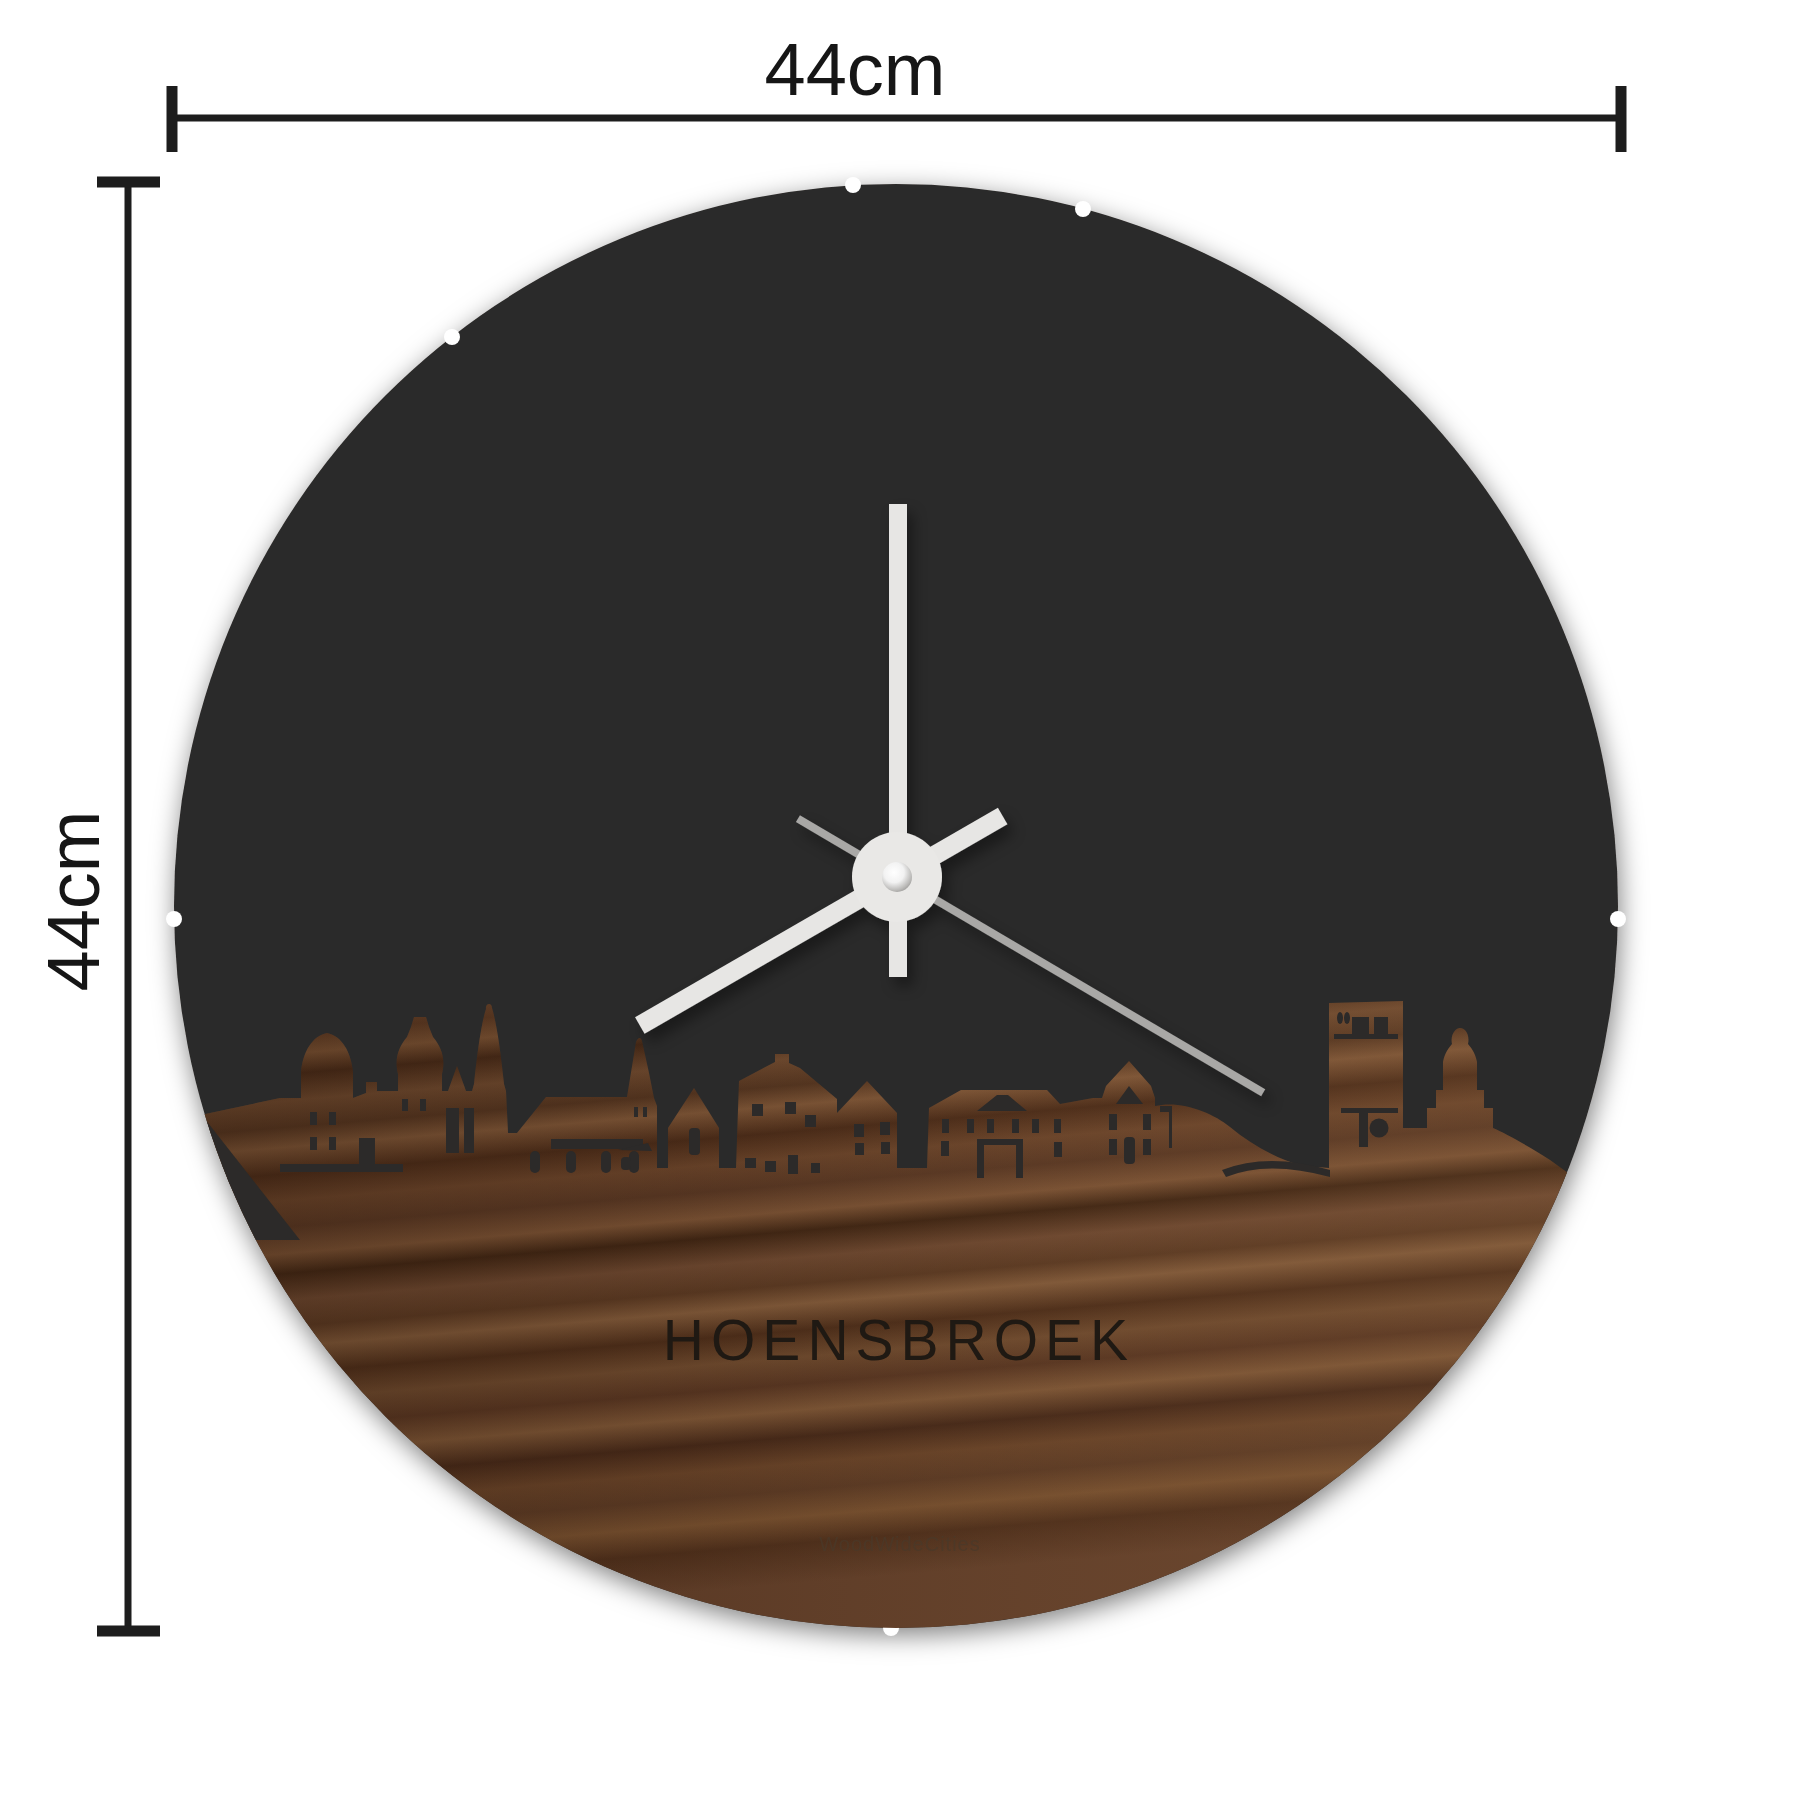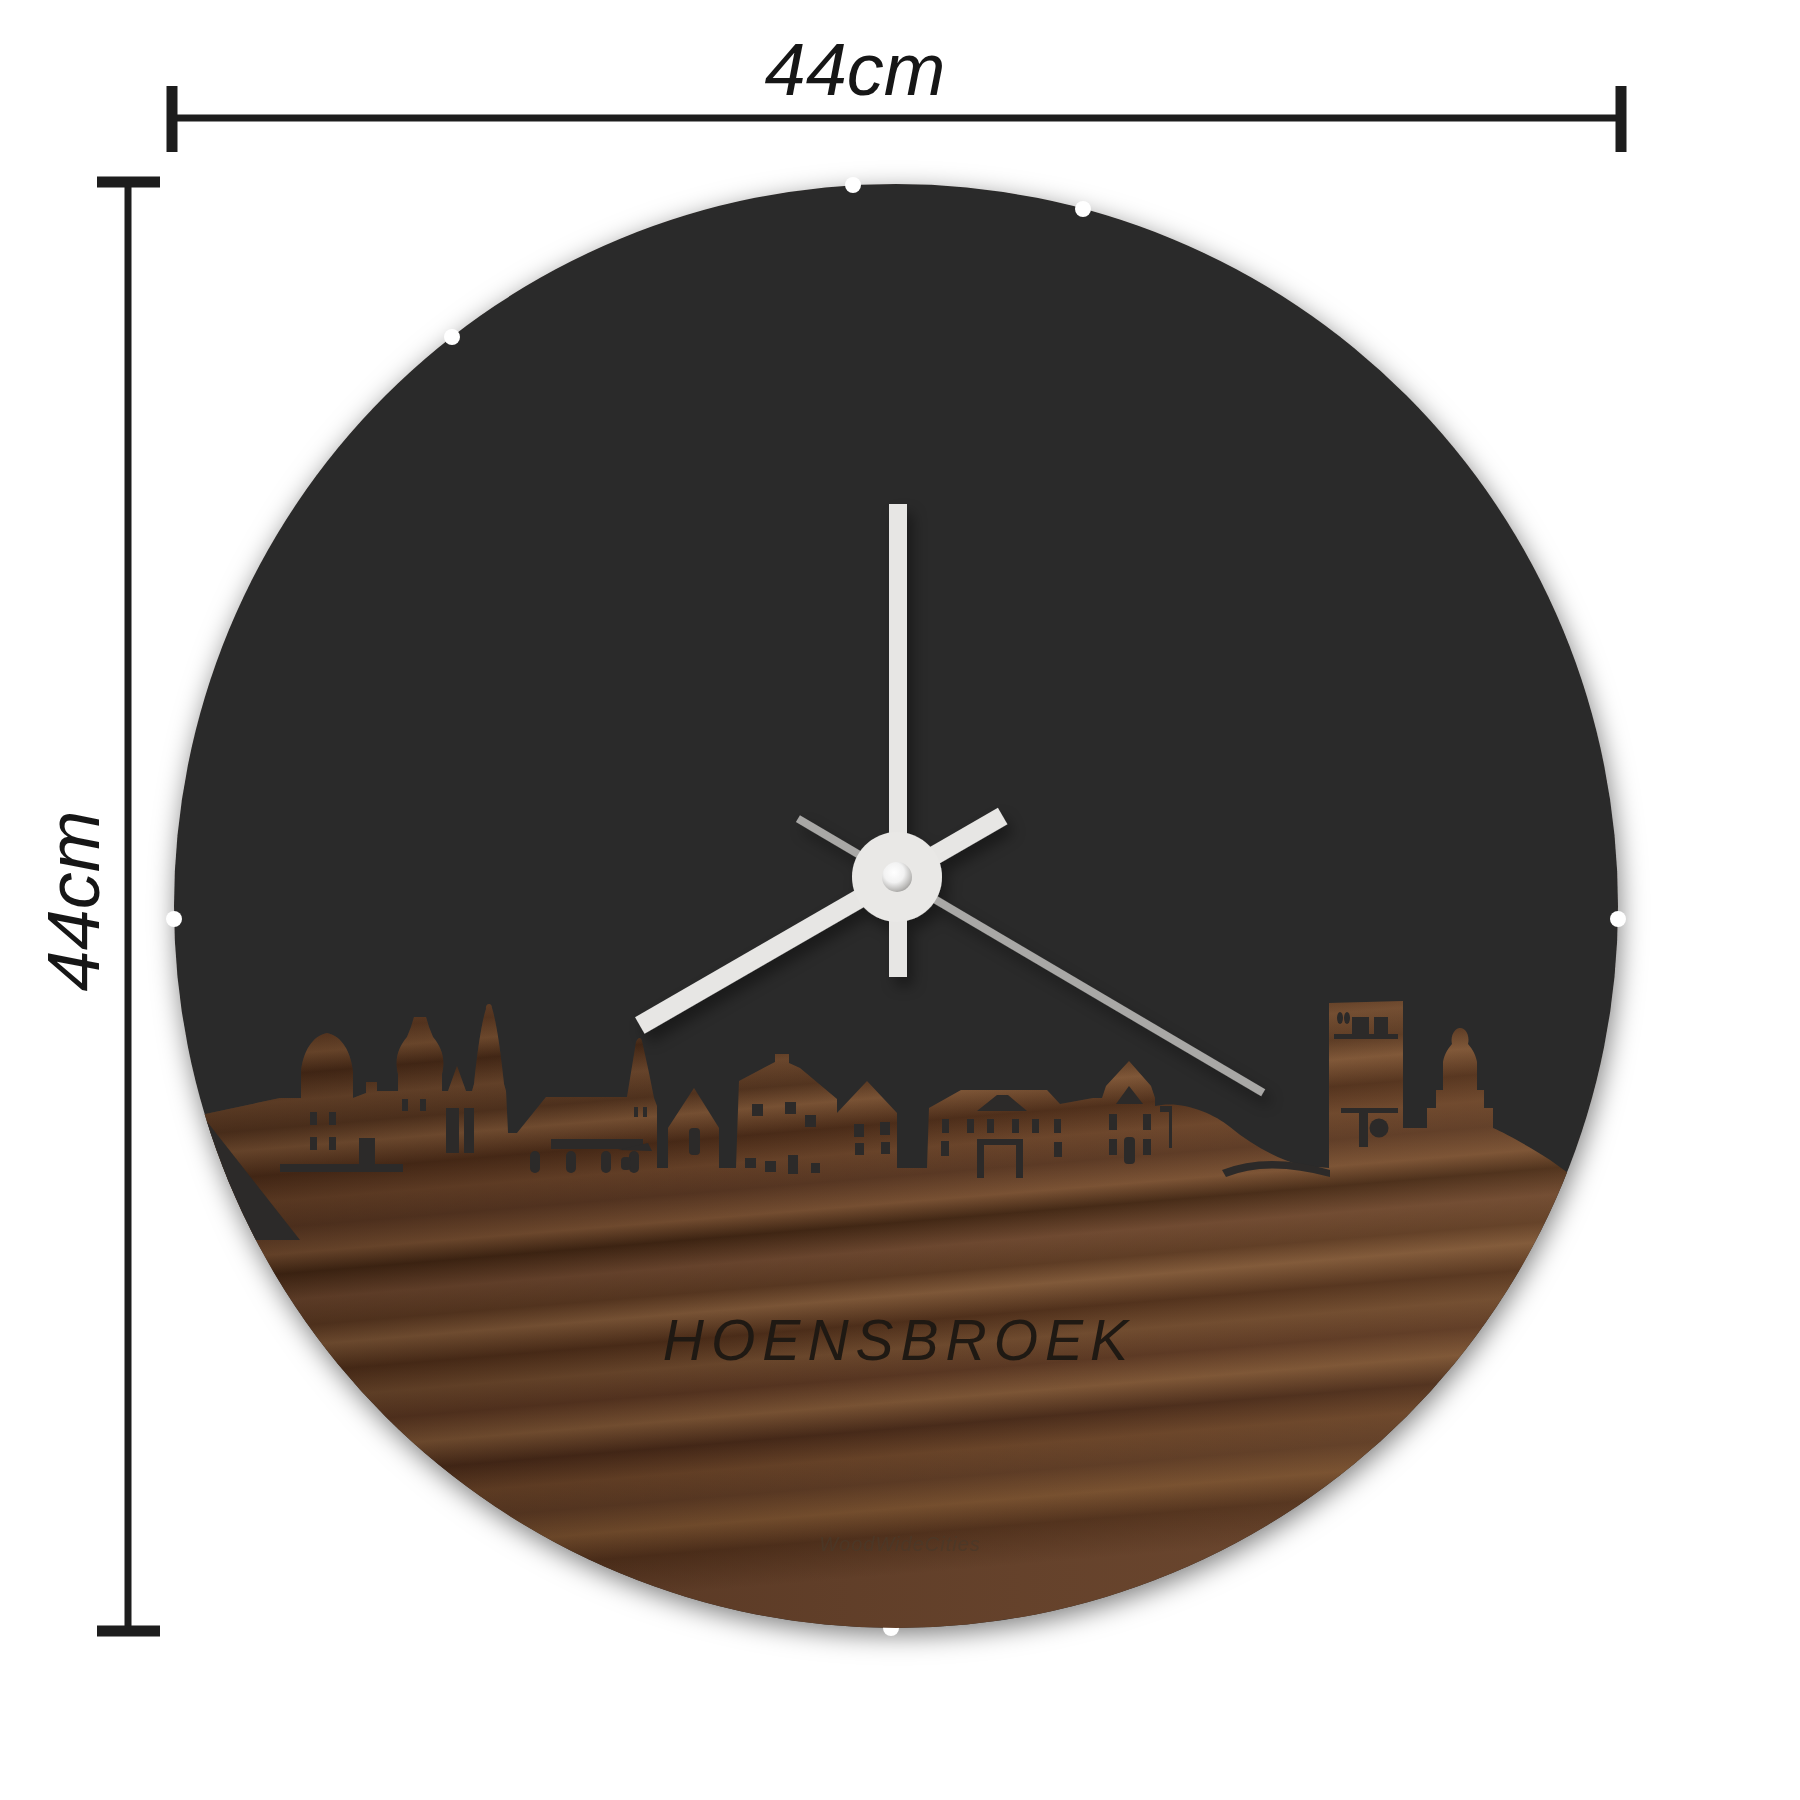--- a/index.html
+++ b/index.html
@@ -1,17 +1,17 @@
 <!DOCTYPE html>
 <html><head>
 <meta charset="utf-8">
 <style>
   html,body{margin:0;padding:0;background:#ffffff;}
   .stage{position:relative;width:1800px;height:1800px;background:#ffffff;overflow:hidden;
-         font-family:"Liberation Sans", sans-serif;font-style:italic;}
+         font-family:"Liberation Sans", sans-serif;}
   svg{display:block}
   text{font-family:"Liberation Sans", sans-serif;}
   .dimlabel{font-size:74px;fill:#161616;}
   .cityname{font-size:57px;letter-spacing:7px;fill:#1f1913;font-weight:500;}
   .watermark{font-size:20px;fill:#4a3929;opacity:.75;letter-spacing:1px;}
 </style>
 </head>
 <body>
 
 <div class="stage">

